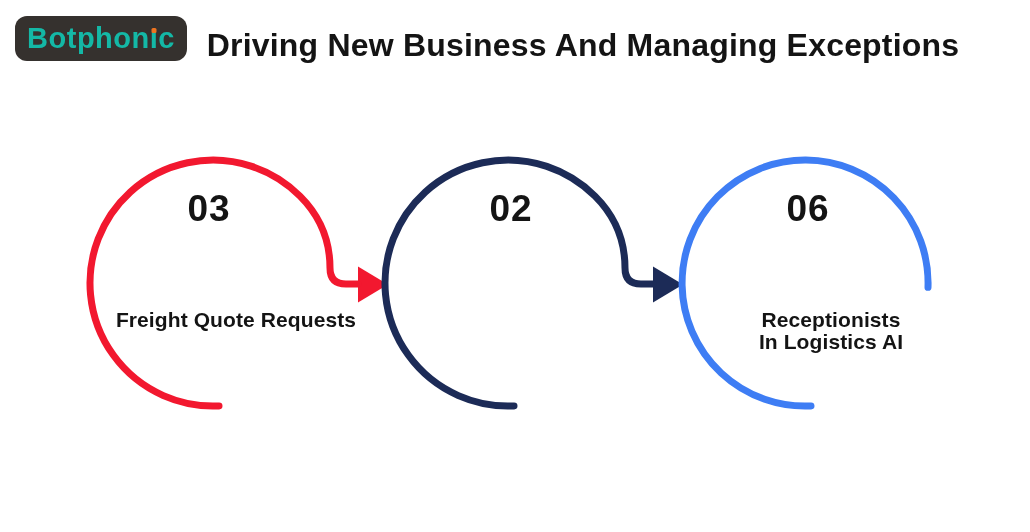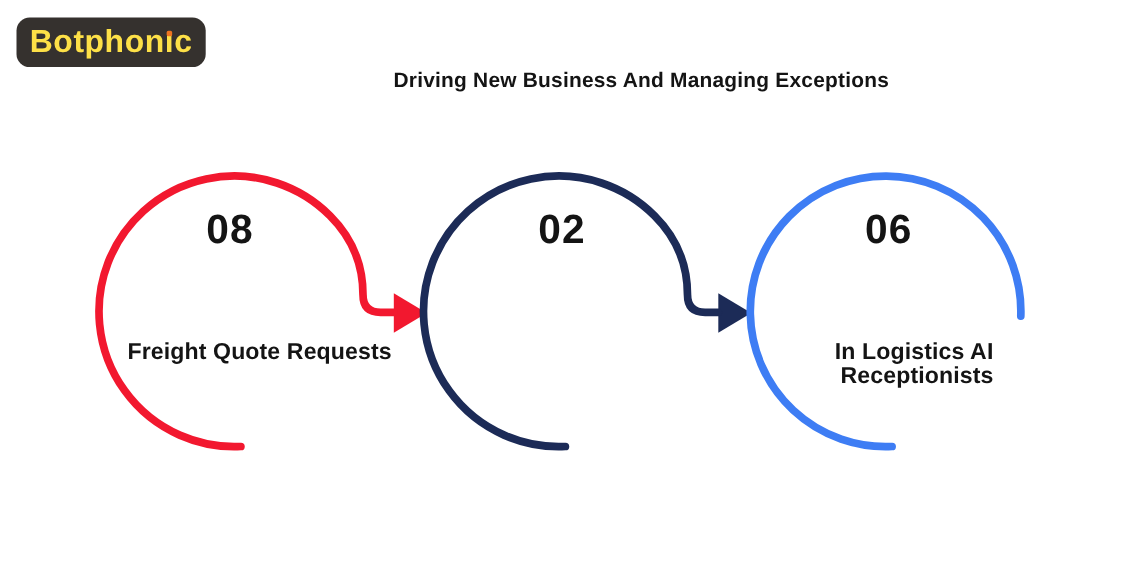--- a/index.html
+++ b/index.html
@@ -18,64 +18,63 @@
     position: absolute;
     left: 15px; top: 16px;
     width: 172px; height: 45px;
     background: var(--logo_bg, #35312e);
     border-radius: 12px;
     display: flex;
     align-items: center;
     justify-content: center;
   }
   .logo-text {
-    color: #fde047;
+    color: #14b8a6;
     font-size: 29px;
     font-weight: 700;
     letter-spacing: 0.5px;
     line-height: 45px;
     white-space: nowrap;
   }
   .i-wrap { position: relative; display: inline-block; }
   .i-dot {
     position: absolute;
     left: 50%; top: 12px;
     transform: translateX(-50%);
     width: 5px; height: 5px;
     border-radius: 1.5px;
     background: var(--logo_dot, #ee7420);
   }
   .title {
     position: absolute;
     left: 583px; top: 27px;
     transform: translateX(-50%);
-    font-size: 19px;
+    font-size: 32px;
     font-weight: 700;
     white-space: nowrap;
     letter-spacing: 0.2px;
-    margin-top: 36px;
   }
 
   
   .diagram-svg { position: absolute; left: 0; top: 0; }
   .step-number {
     position: absolute;
     top: 188px;
     width: 140px;
     transform: translateX(-50%);
     text-align: center;
     font-size: 37px;
     font-weight: 800;
     letter-spacing: 1px;
   }
   .step-label {
     position: absolute;
     top: 309px;
     transform: translateX(-50%);
-    text-align: right;
+    text-align: center;
     font-size: 21px;
     line-height: 22px;
     font-weight: 700;
     white-space: nowrap;
     letter-spacing: 0.1px;
   }
   .num-1 { left: 209px; }
   .num-2 { left: 511px; }
   .num-3 { left: 808px; }
   .label-1 { left: 236px; }
@@ -97,27 +96,27 @@
 
     <polygon points="358,266.5 358,302.5 388,284.5" fill="#f2182f"></polygon>
     <path d="M 219 405.9 A 123 123 0 1 1 300 196.1 C 320 216 330 240 330 268 Q 330 284 346 284 L 358 284" fill="none" stroke-width="7" stroke-linecap="round" stroke-linejoin="round" stroke="#f2182f"></path>
 
     <polygon points="653,266.5 653,302.5 683,284.5" fill="#1c2b57"></polygon>
     <path d="M 514 405.9 A 123 123 0 1 1 595 196.1 C 615 216 625 240 625 268 Q 625 284 641 284 L 653 284" fill="none" stroke-width="7" stroke-linecap="round" stroke-linejoin="round" stroke="#1c2b57"></path>
 
     <path d="M 811 405.9 A 123 123 0 1 1 928 287.3" fill="none" stroke-width="7" stroke-linecap="round" stroke-linejoin="round" stroke="#3e7df4"></path>
   </svg>
 
-  <div class="step-number num-1">08</div>
+  <div class="step-number num-1">03</div>
   <div class="step-number num-2">02</div>
   <div class="step-number num-3">06</div>
 
   <div class="step-label label-1">
     <div>Freight Quote Requests</div>
   </div>
   <div class="step-label label-2">
   </div>
   <div class="step-label label-3">
+    <div>Receptionists</div>
     <div>In Logistics AI</div>
-    <div>Receptionists</div>
   </div>
 
 </div>
 
 </body></html>

